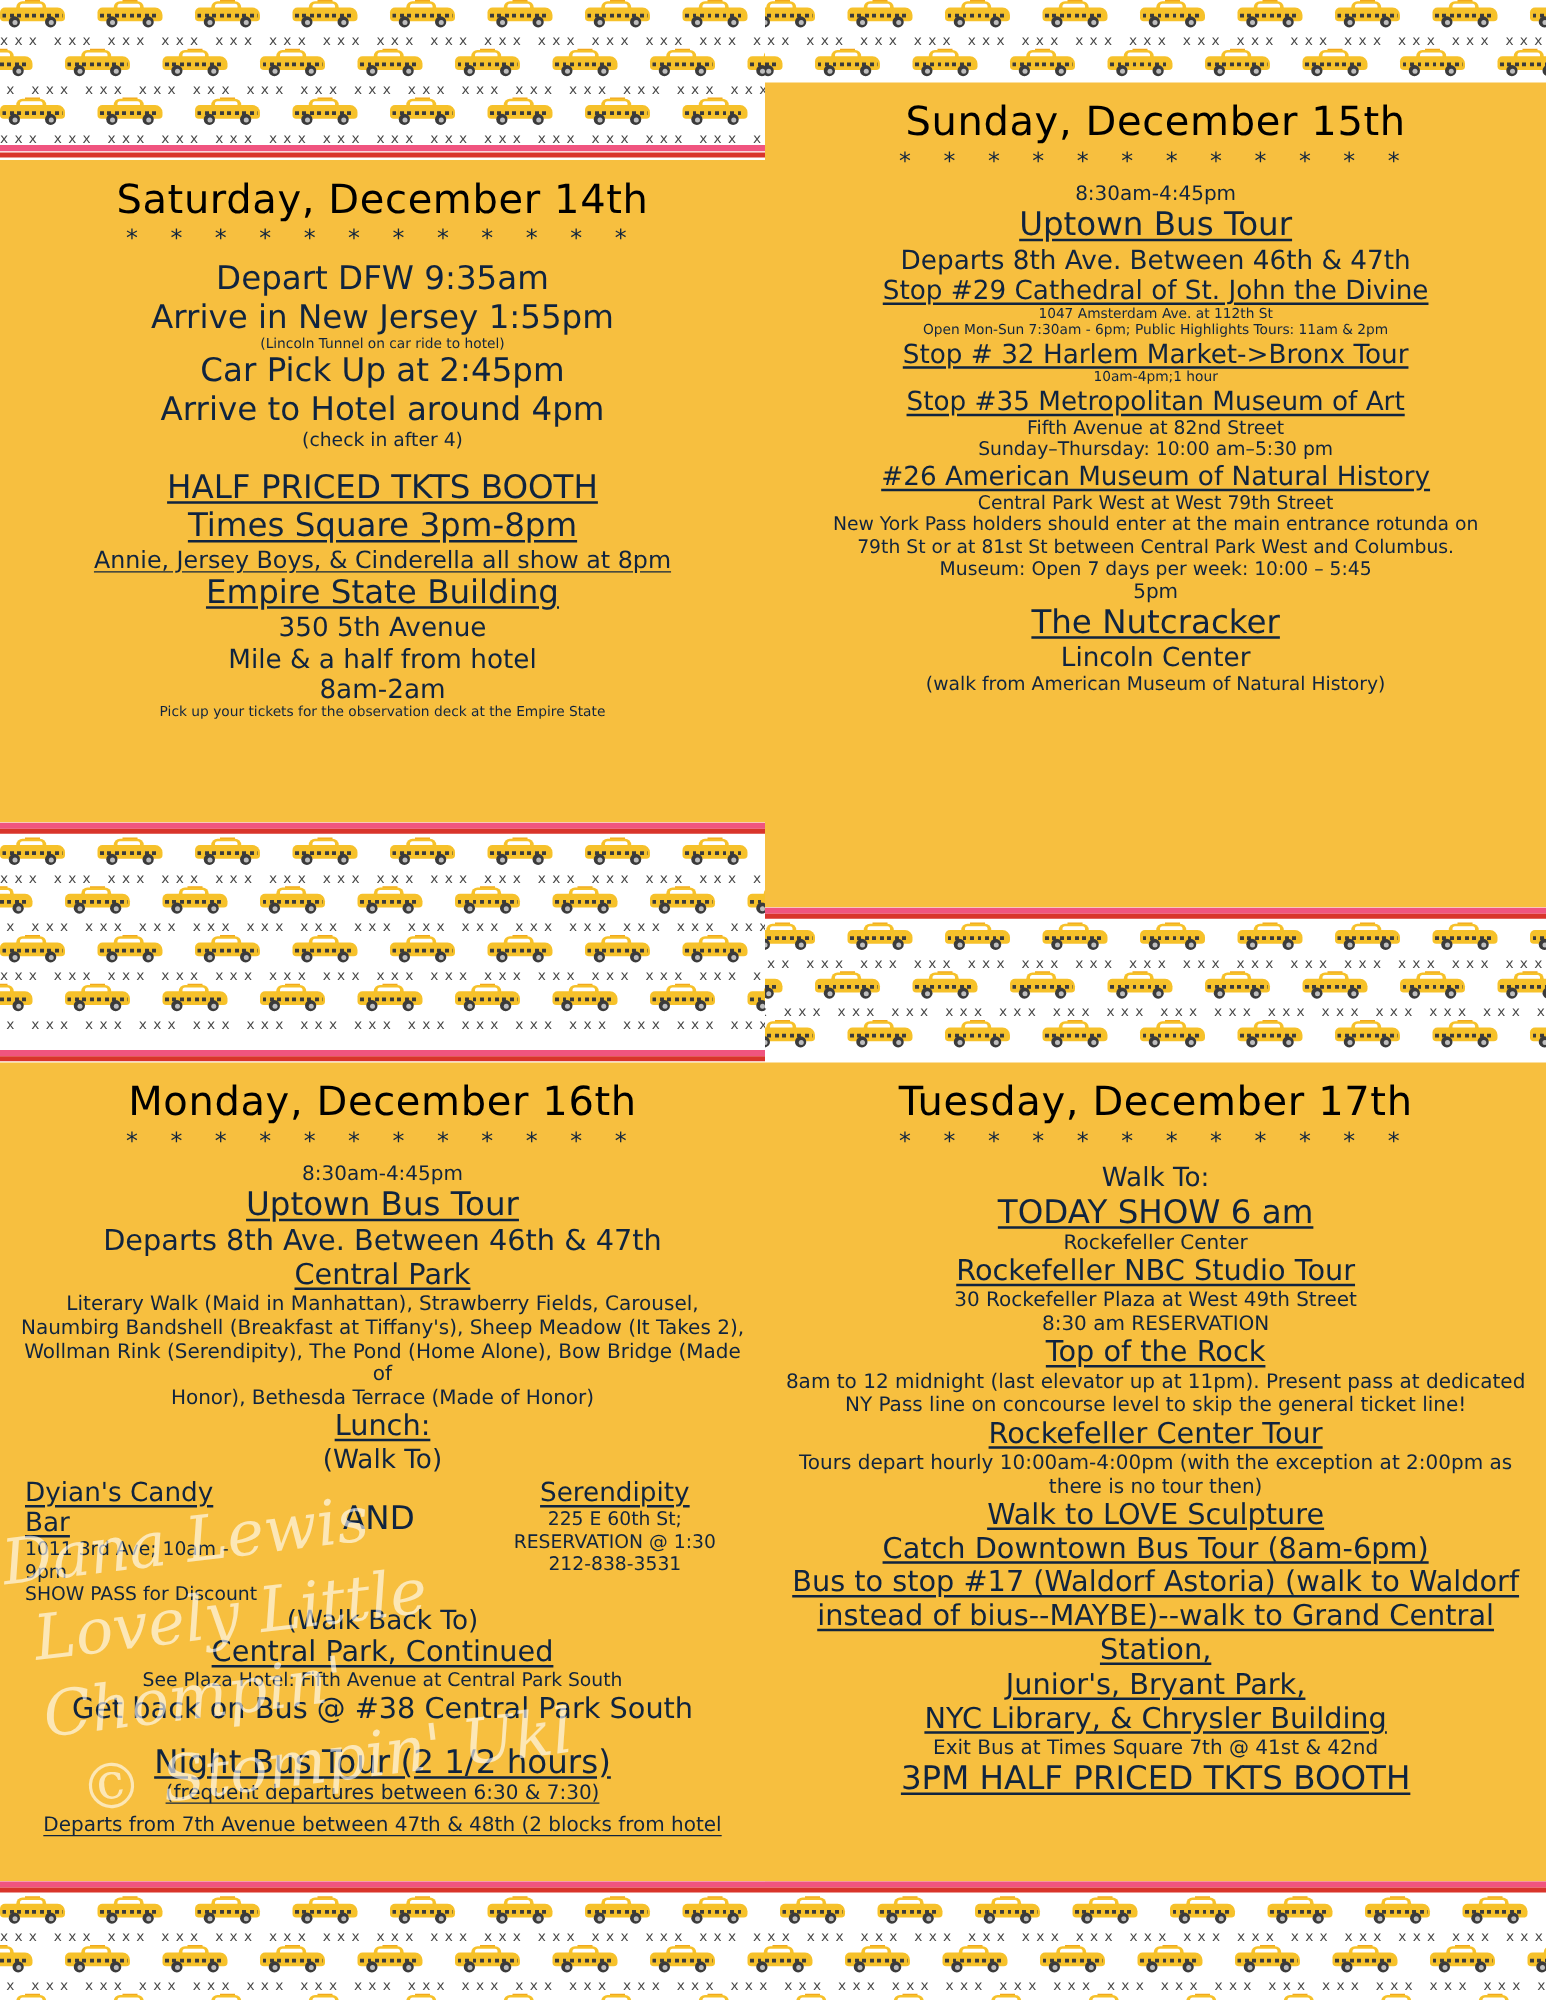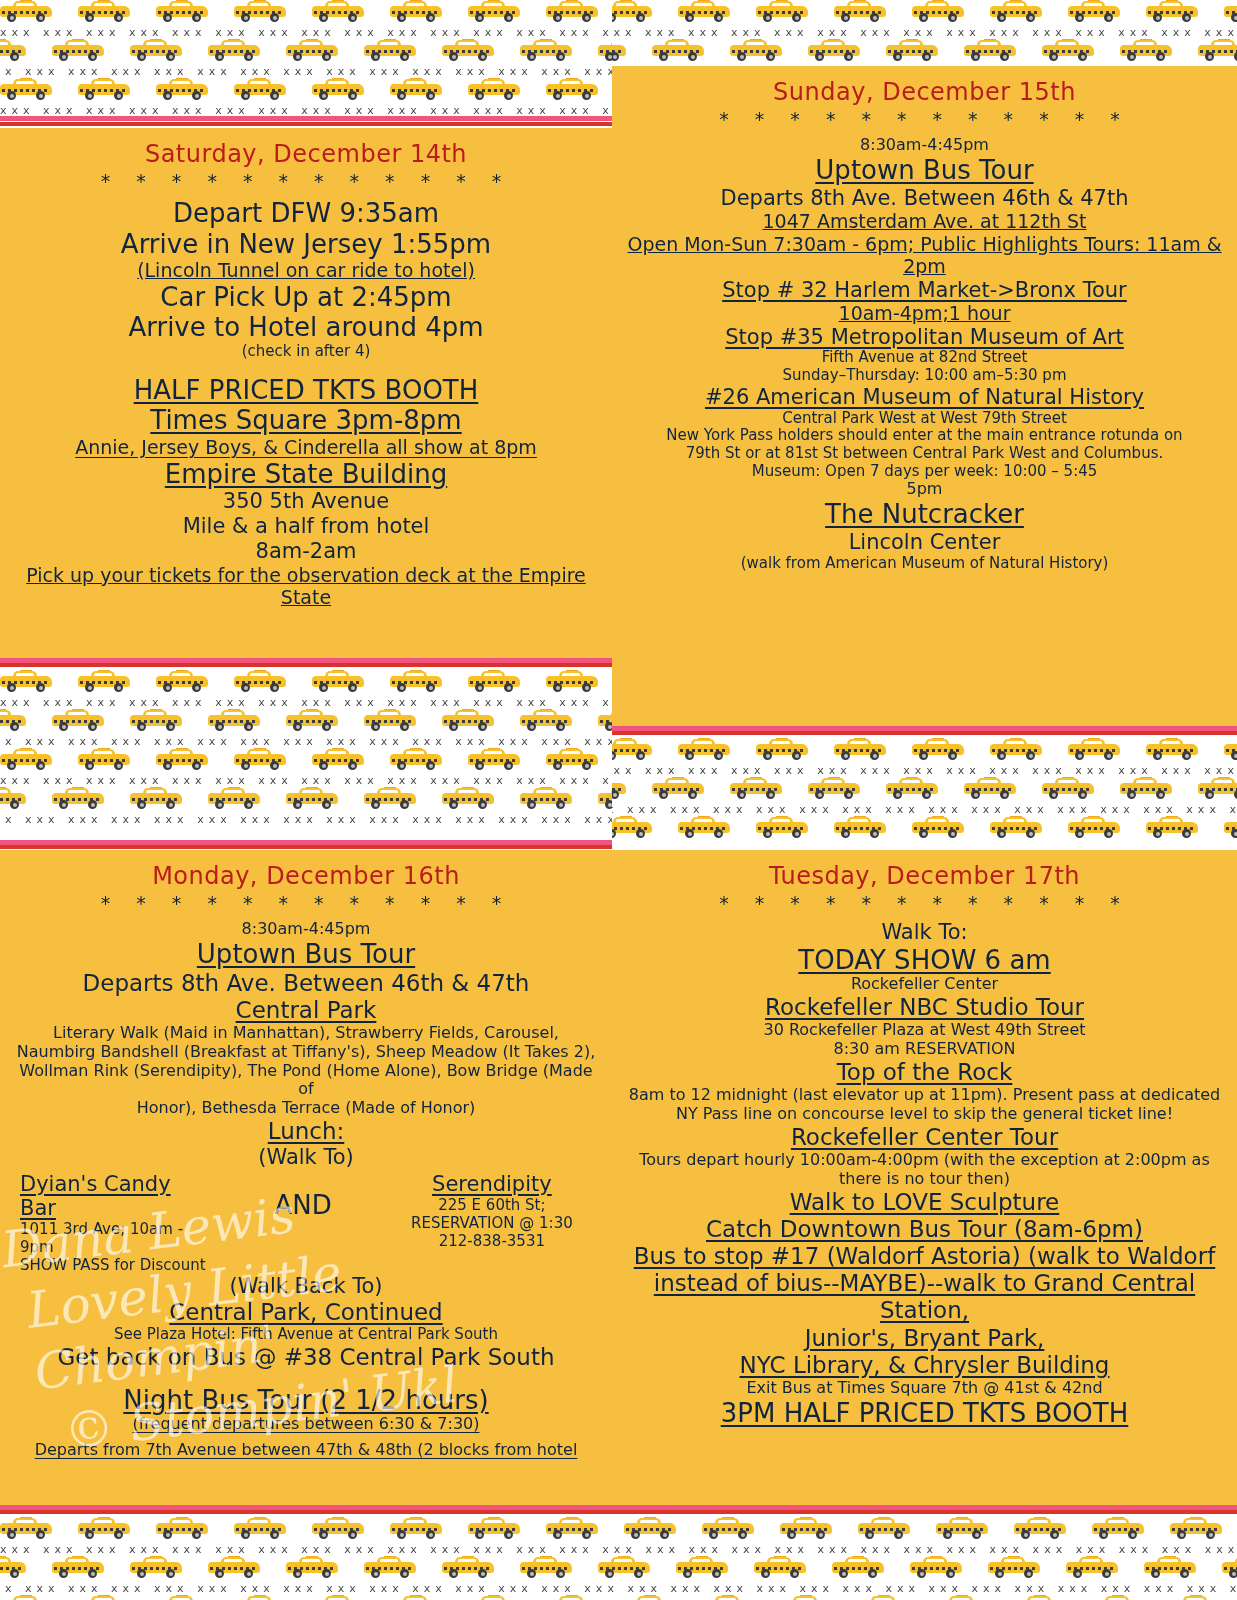--- a/index.html
+++ b/index.html
@@ -117,45 +117,45 @@
   
   .panel {
     position: absolute;
     background: #f7bf3f;
     color: #10243f;
     padding: 8px 14px;
     overflow: hidden;
   }
   .panel-title {
     font-family: "DejaVu Sans", sans-serif;
-    font-size: 24px;
+    font-size: 32px;
     text-align: center;
     letter-spacing: 0.5px;
     margin: 4px 0 2px 0;
-    color: #b91c1c;
+    color: #000000;
   }
   .stars {
     text-align: center;
     font-size: 19px;
     letter-spacing: 10px;
     margin: 0 0 6px 0;
     color: #10243f;
   }
   .l {
     text-align: center;
     color: #10243f;
     line-height: 1.18;
   }
   .s28 { font-size: 26px; }
   .s24 { font-size: 23px; }
   .s22 { font-size: 21px; }
   .s20 { font-size: 19px; }
   .s18 { font-size: 16px; }
   .s16 { font-size: 15px; }
-  .s14 { font-size: 19px; text-decoration: underline; }
+  .s14 { font-size: 11px; }
   .u { text-decoration: underline; text-underline-offset: 3px; }
   .sp { height: 14px; }
   .sp-s { height: 7px; }
 
   
   .lunch-cols {
     display: flex;
     align-items: flex-start;
     margin-top: 2px;
     padding: 0 6px;
@@ -246,20 +246,21 @@
       </div>
   </div>
 
   <div class="panel" style="left:612px; top:66px; width:625px; height:660px;">
     <div class="panel-title">Sunday, December 15th</div>
     <div class="stars">* * * * * * * * * * * *</div>
     <div id="sun-body">
         <div class="l s26">8:30am-4:45pm</div>
         <div class="l s28 u">Uptown Bus Tour</div>
         <div class="l s22">Departs 8th Ave. Between 46th &amp; 47th</div>
+        <div class="l s22 u">Stop #29 Cathedral of St. John the Divine</div>
         <div class="l s14">1047 Amsterdam Ave. at 112th St</div>
         <div class="l s14">Open Mon-Sun 7:30am - 6pm; Public Highlights Tours: 11am &amp; 2pm</div>
         <div class="l s22 u">Stop # 32 Harlem Market-&gt;Bronx Tour</div>
         <div class="l s14">10am-4pm;1 hour</div>
         <div class="l s22 u">Stop #35 Metropolitan Museum of Art</div>
         <div class="l s16">Fifth Avenue at 82nd Street</div>
         <div class="l s16">Sunday–Thursday: 10:00 am–5:30 pm</div>
         <div class="l s22 u">#26 American Museum of Natural History</div>
         <div class="l s16">Central Park West at West 79th Street</div>
         <div class="l s16">New York Pass holders should enter at the main entrance rotunda on</div>

